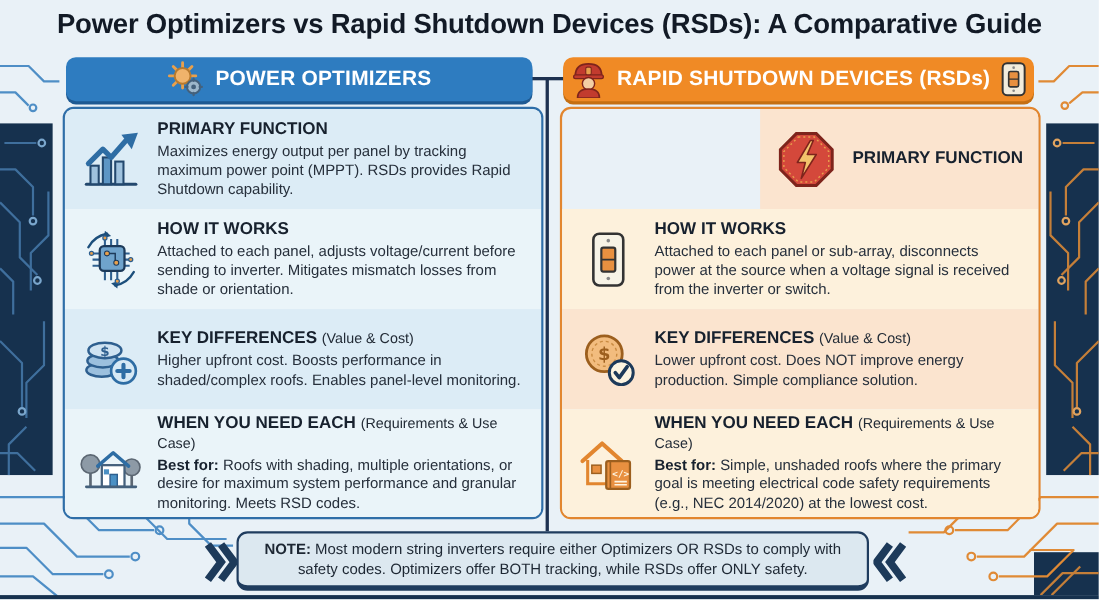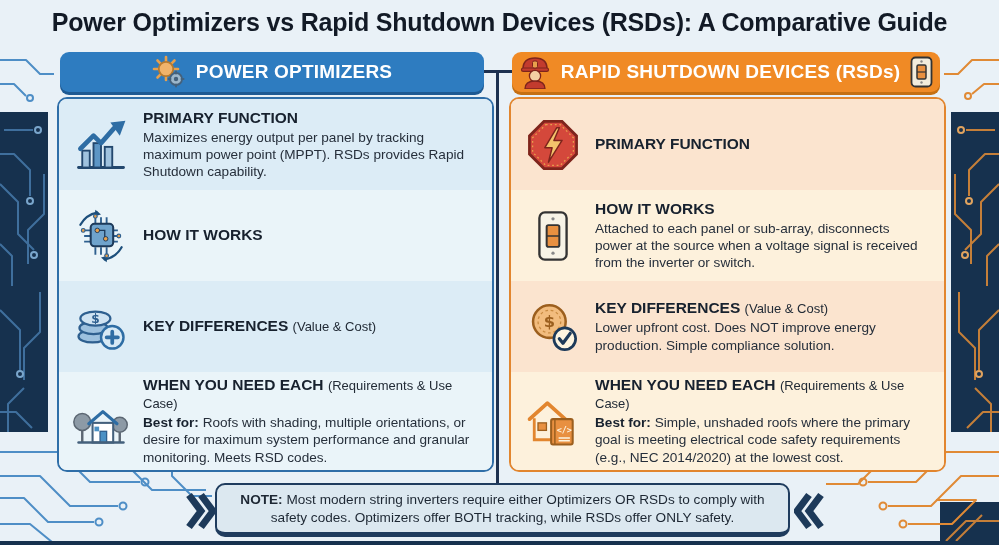--- a/index.html
+++ b/index.html
@@ -12,21 +12,21 @@
          align-items:center;justify-content:center;gap:10px;color:#fff;
          font-weight:bold;font-size:19px;letter-spacing:0.2px;z-index:3;}
   .badge.left{left:60px;width:424px;background:#2e7cc0;box-shadow:0 3px 0 #1e5a93;}
   .badge.right{left:512px;width:428px;background:#f08a25;box-shadow:0 3px 0 #c56f12;}
   
   .vdivider{position:absolute;left:496px;top:70px;width:3px;height:413px;background:#1d3150;z-index:2;}
   .hconnector{position:absolute;left:455px;top:70px;width:100px;height:3px;background:#1d3150;z-index:2;}
   .bottom-line{position:absolute;left:0;bottom:0;width:100%;height:4px;background:#16314e;z-index:5;}
   
   .card{position:absolute;top:97px;width:433px;height:371px;border-radius:10px;
-        overflow:hidden;display:flex;flex-direction:column;z-index:3;}
+        overflow:hidden;display:flex;flex-direction:column;z-index:3;align-items:flex-end;}
   .card.left{left:57px;border:2px solid #2f6ea8;}
   .card.right{left:509px;border:2px solid #e2862f;}
   .row{flex:1 1 0;display:flex;align-items:center;padding:4px 10px 4px 4px;gap:4px;}
   .card.left .row:nth-child(odd){background:#dcecf6;}
   .card.left .row:nth-child(even){background:#eaf4f9;}
   .card.right .row:nth-child(odd){background:#fbe4cf;}
   .card.right .row:nth-child(even){background:#fdf1dc;}
   .icon-box{flex:0 0 76px;display:flex;align-items:center;justify-content:center;}
   .txt{flex:1;padding-right:4px;}
   .h{font-size:15.5px;font-weight:bold;color:#17212e;margin-bottom:2px;}
@@ -226,36 +226,38 @@
               <circle cx="38" cy="53" r="2"></circle>
           </g>
           <rect x="21" y="19" width="24" height="24" rx="4" fill="#6fa3cc" stroke="#1d3a5a" stroke-width="2.2"></rect>
           <circle cx="28" cy="26" r="2.4" fill="#e8a04c" stroke="#1d3a5a" stroke-width="1"></circle>
           <circle cx="37" cy="35" r="2.4" fill="#e8a04c" stroke="#1d3a5a" stroke-width="1"></circle>
           <path d="M30 26 H36 V33" fill="none" stroke="#1d3a5a" stroke-width="1.4"></path>
         </svg>
       </div>
       <div class="txt">
         <div class="h"><span>HOW IT WORKS</span> <span class="suffix"></span></div>
+        <div class="b"><b></b> <span>Attached to each panel, adjusts voltage/current before sending to inverter. Mitigates mismatch losses from shade or orientation.</span></div>
       </div>
     </div>
 
     <div class="row">
       <div class="icon-box">
         <svg width="60" height="60" viewBox="0 0 64 64">
           <ellipse cx="23" cy="42" rx="15" ry="6.5" fill="#9cc0de" stroke="#2e5f8f" stroke-width="2.4"></ellipse>
           <ellipse cx="24" cy="33" rx="15" ry="6.5" fill="#9cc0de" stroke="#2e5f8f" stroke-width="2.4"></ellipse>
           <ellipse cx="26" cy="23" rx="16" ry="7.5" fill="#cfe3f2" stroke="#2e5f8f" stroke-width="2.4"></ellipse>
           <text x="26" y="28" text-anchor="middle" font-family="DejaVu Sans, sans-serif" font-size="13" font-weight="bold" fill="#2e5f8f">$</text>
           <circle cx="44" cy="43" r="12" fill="#d6e9f5" stroke="#2e6da4" stroke-width="2.6"></circle>
           <path d="M44 37 V49 M38 43 H50" stroke="#2e6da4" stroke-width="4" stroke-linecap="round"></path>
         </svg>
       </div>
       <div class="txt">
         <div class="h"><span>KEY DIFFERENCES</span> <span class="suffix">(Value &amp; Cost)</span></div>
+        <div class="b"><b></b> <span>Higher upfront cost. Boosts performance in shaded/complex roofs. Enables panel-level monitoring.</span></div>
       </div>
     </div>
 
     <div class="row">
       <div class="icon-box">
         <svg width="60" height="60" viewBox="0 0 64 64">
           <line x1="12" y1="42" x2="12" y2="55" stroke="#5c6773" stroke-width="2.6"></line>
           <circle cx="12" cy="33" r="9" fill="#8d9aa6" stroke="#5c6773" stroke-width="1.6"></circle>
           <line x1="52" y1="44" x2="52" y2="55" stroke="#5c6773" stroke-width="2.6"></line>
           <circle cx="52" cy="36" r="8" fill="#8d9aa6" stroke="#5c6773" stroke-width="1.6"></circle>

